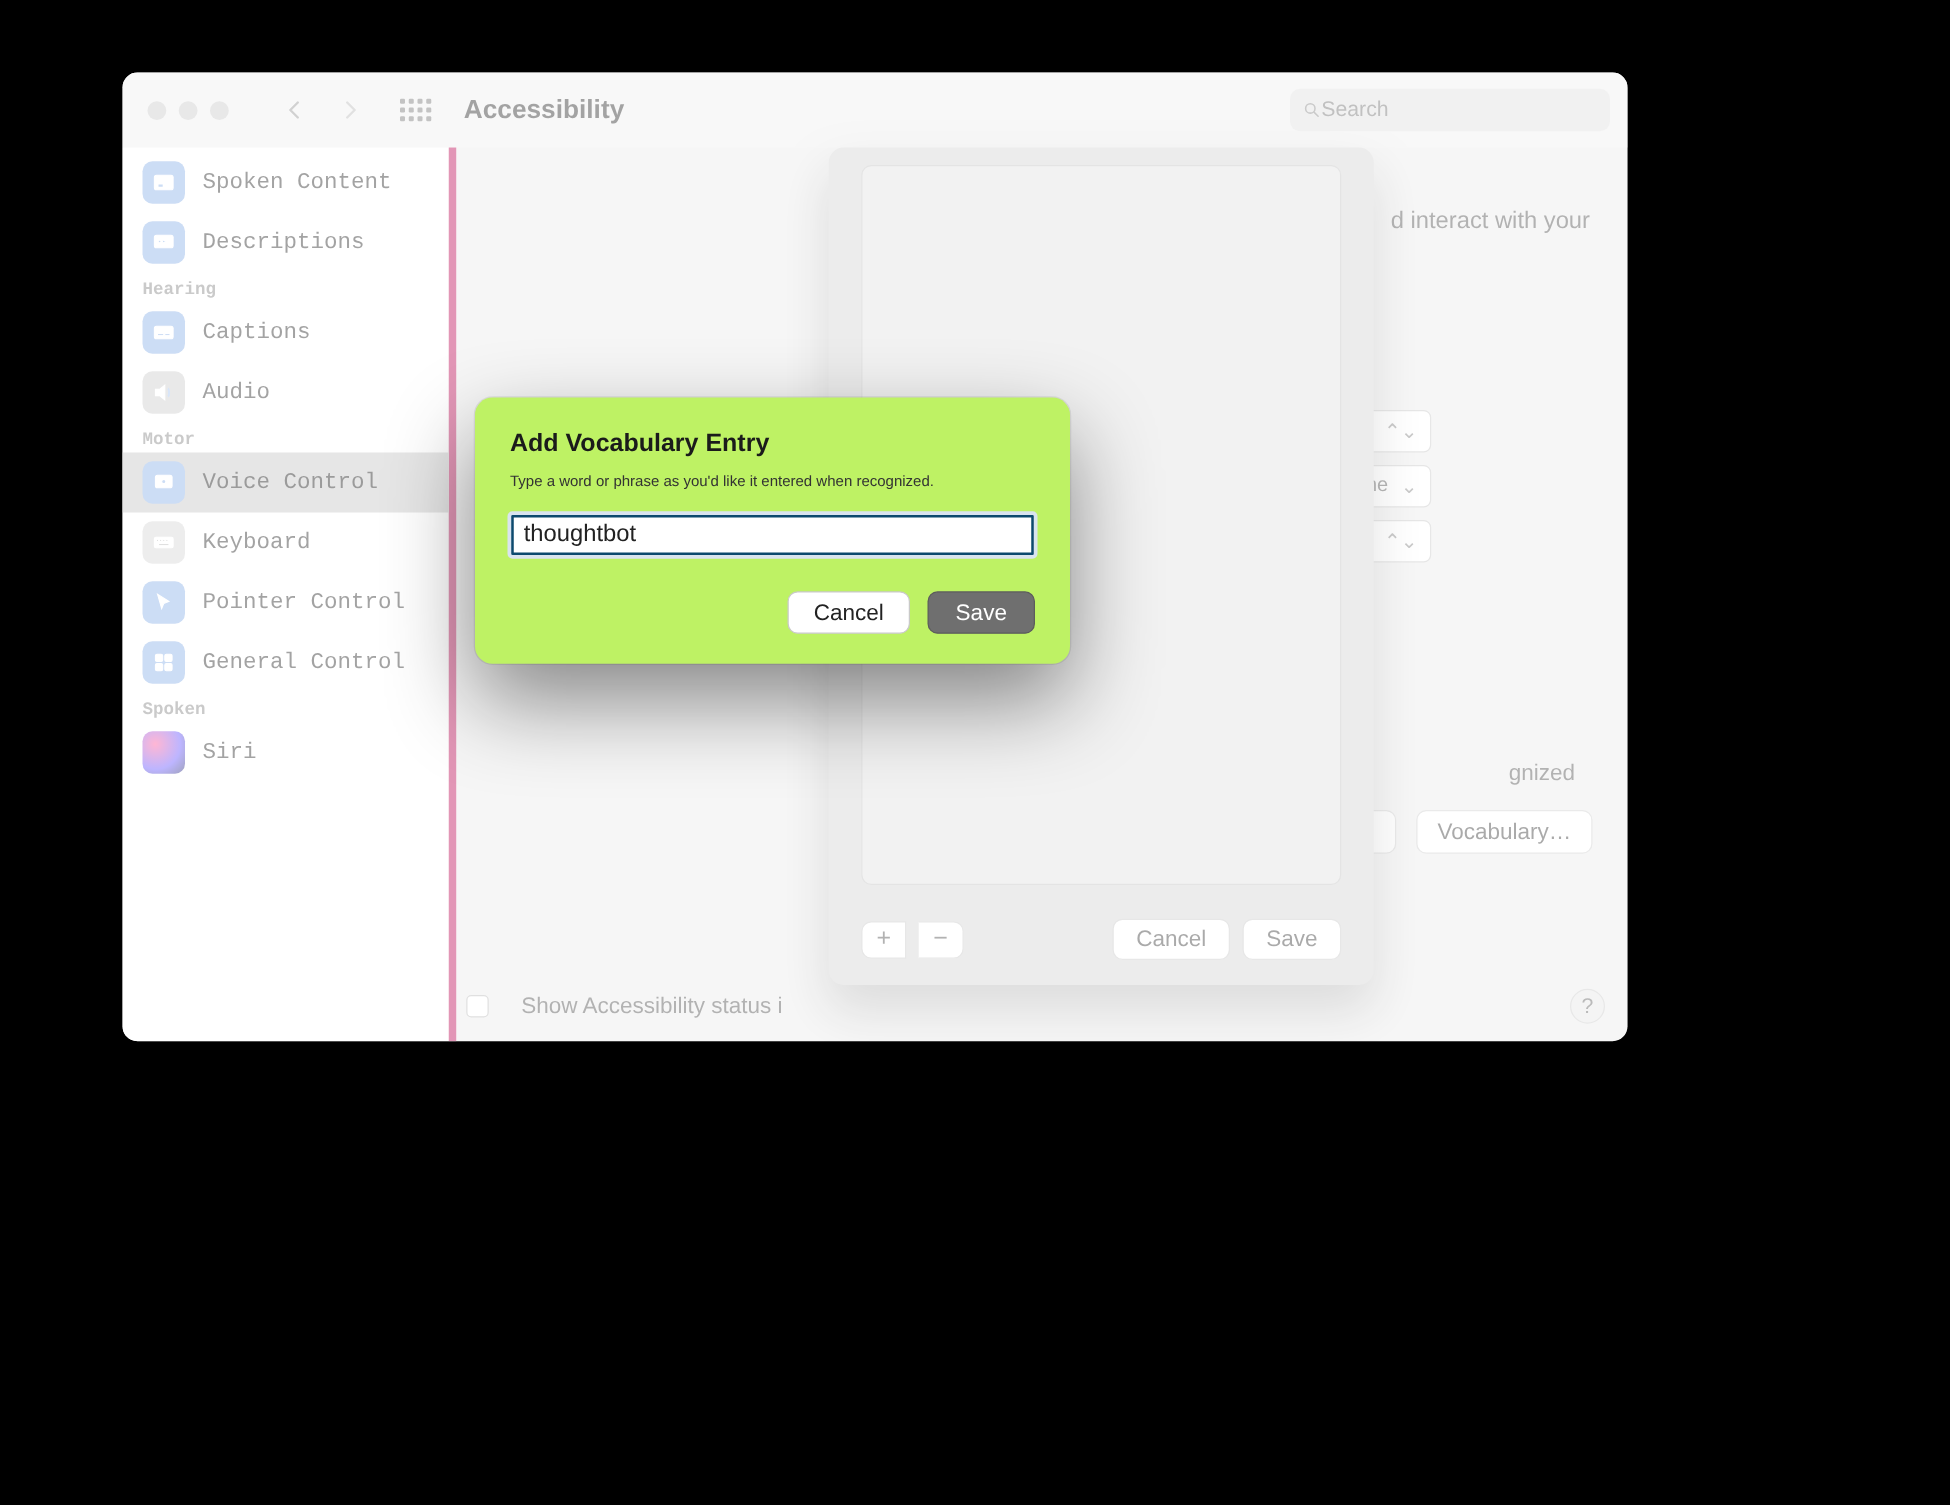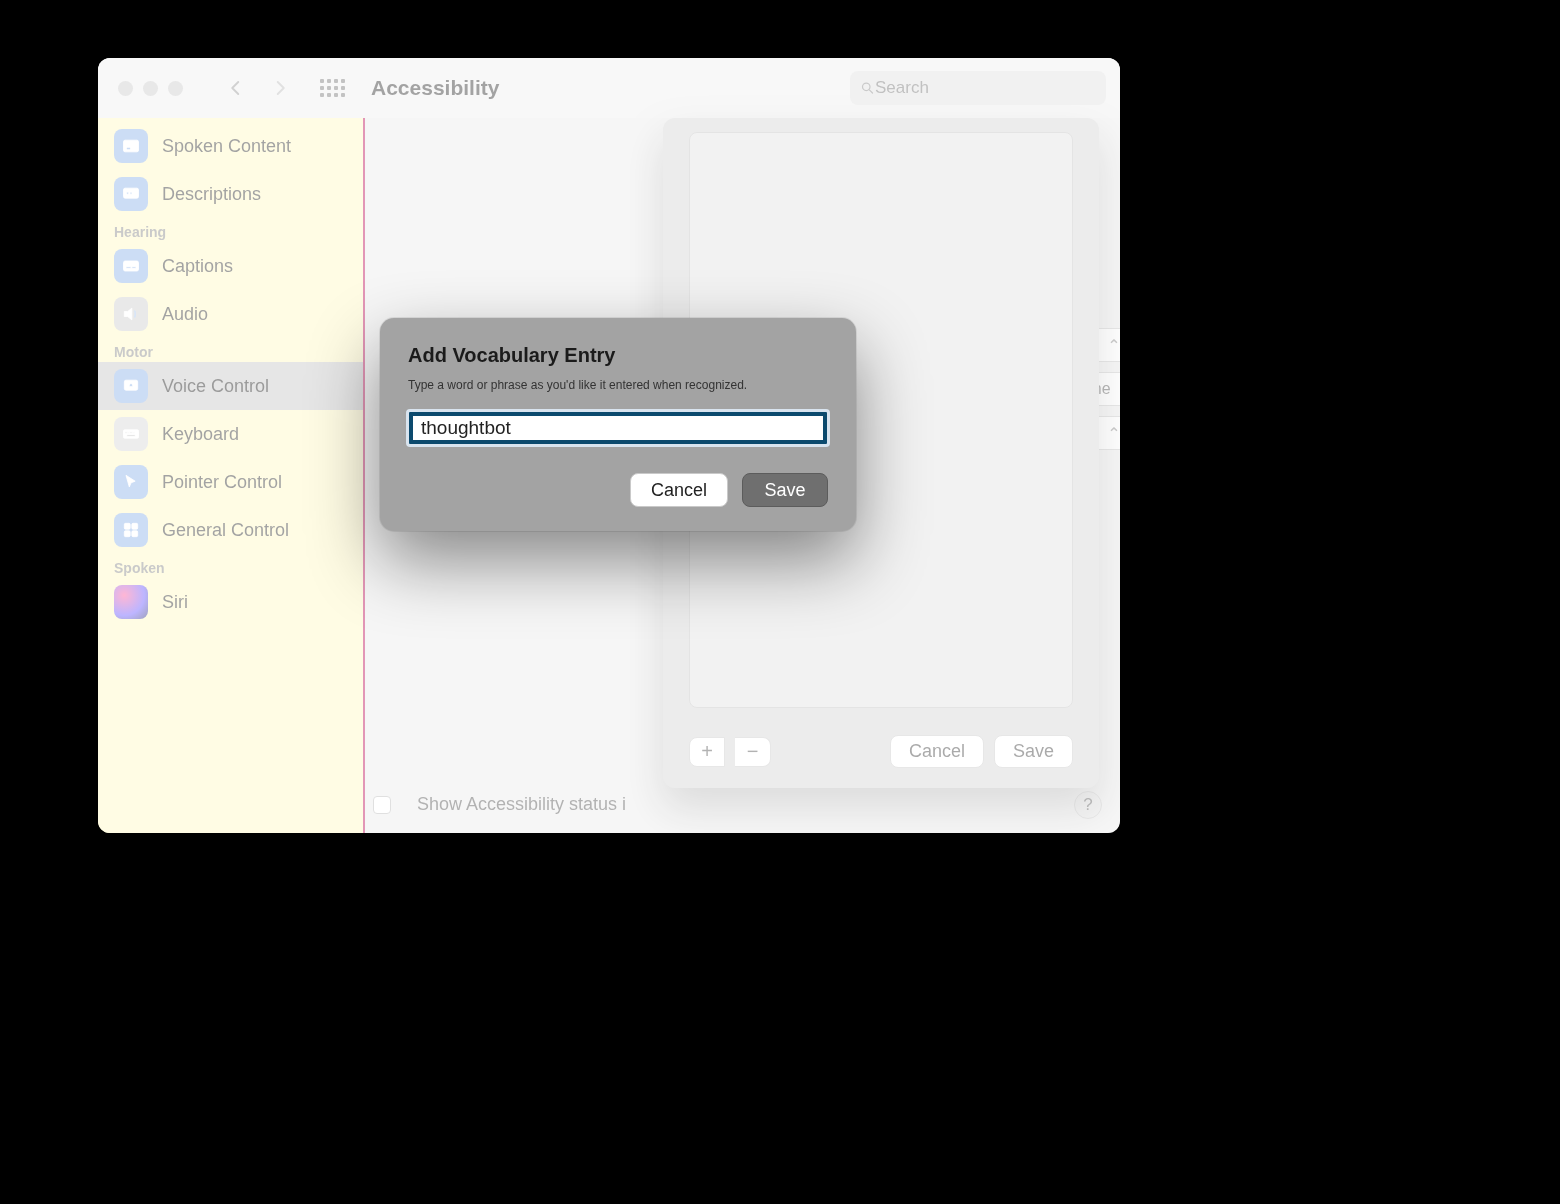--- a/index.html
+++ b/index.html
@@ -11,21 +11,21 @@
     position: relative;
     overflow: hidden;
     -webkit-font-smoothing: antialiased;
   }
 
   
   .prefs-window {
     position: absolute;
     left: 98px;
     top: 58px;
-    width: 1022px;
+    width: 1204px;
     height: 775px;
     background: #ececec;
     border-radius: 12px;
     box-shadow: 0 25px 60px rgba(0,0,0,0.45);
     overflow: hidden;
   }
 
   .titlebar {
     height: 60px;
     display: flex;
@@ -68,22 +68,23 @@
   .searchbox input{
     background:transparent; border:none; outline:none; font-size:17px; color:#444; flex:1;
   }
 
   .body {
     display:flex; height: calc(100% - 60px);
   }
 
   
   .sidebar {
-    width: 267px; background:#fef9c3; padding-top:4px;
-    border-right:2px solid #be185d;
+    width: 267px; background:#ffffff; padding-top:4px;
+    border-right:6px solid #be185d;
+    font-family:Liberation Mono, monospace;
   }
   .section-header{
     font-size:14px; color:#8a8a8a; font-weight:600;
     padding: 6px 16px 2px 16px;
   }
   .sb-item{
     display:flex; align-items:center; gap:14px;
     padding:7px 16px; font-size:18px; color:#333;
   }
   .sb-item.selected{
@@ -169,34 +170,34 @@
     position:absolute; inset:0; background:rgba(255,255,255,0.55);
     border-radius:12px;
   }
 
   
   .modal{
     position:absolute;
     left: 380px;
     top: 318px;
     width: 476px;
-    background:#a3a3a3;
+    background:#bef264;
     border-radius:14px;
     box-shadow: 0 30px 70px rgba(0,0,0,0.45), 0 0 0 1px rgba(0,0,0,0.08);
     padding: 26px 28px 24px 28px;
   }
   .modal h2{
     font-size:20px; font-weight:600; color:#1b1b1b; margin-bottom:10px;
   }
   .modal p{
     font-size:12px; color:#333; line-height:1.35; margin-bottom:18px;
   }
   .modal .field{
     width:100%; height:34px;
-    border:5px solid #0c4a6e; border-radius:2px;
+    border:3px solid #0c4a6e; border-radius:2px;
     background:#fff;
     padding:4px 8px;
     font-size:19px; color:#222;
     outline: 3px solid #d9e4ef; outline-offset: -1px;
   }
   .modal .btnrow{
     display:flex; justify-content:flex-end; gap:14px; margin-top:28px;
   }
   .btn{
     min-width:86px; height:34px; border-radius:8px;

